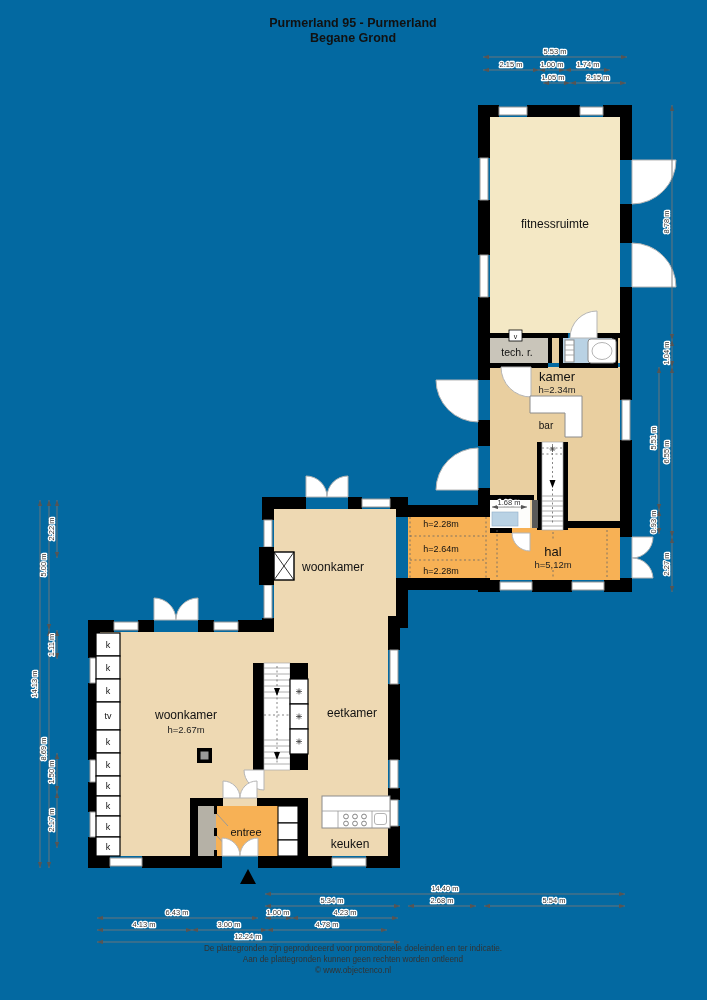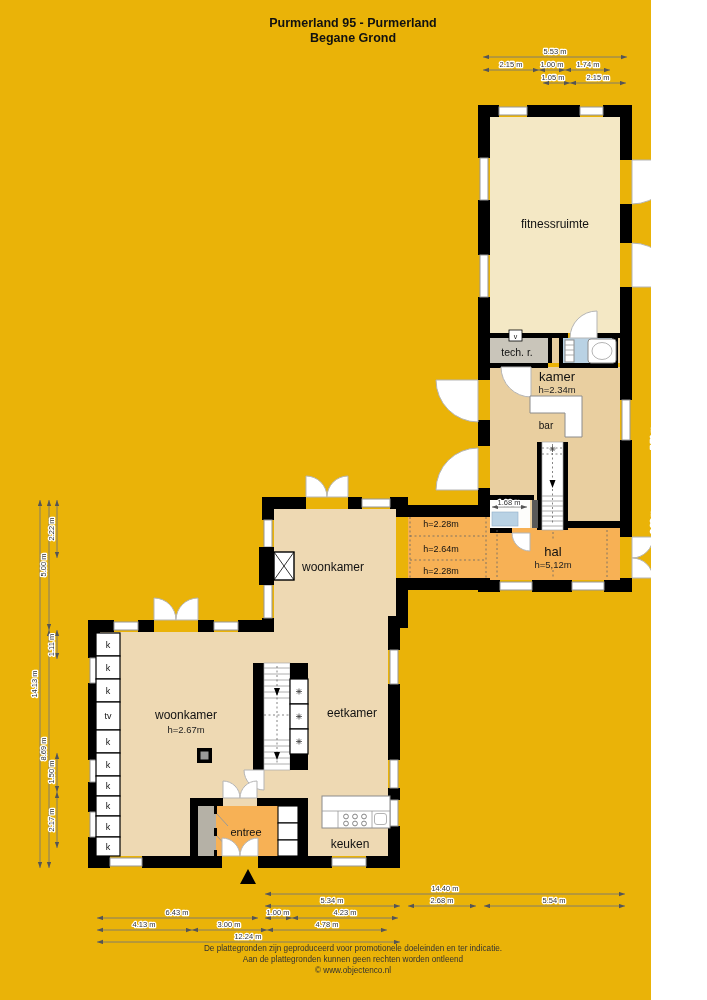--- a/index.html
+++ b/index.html
@@ -1,16 +1,16 @@
 <!DOCTYPE html>
 <html><head>
 <meta charset="utf-8">
 <style>
   html,body{margin:0;padding:0;background:#fff;}
-  #page{position:relative;width:651px;height:1000px;background:#eab308;overflow:hidden;}
+  #page{position:relative;width:707px;height:1000px;background:#0369a1;overflow:hidden;}
   svg{display:block;}
   .wall{fill:#000;}
   .win{fill:#fff;stroke:#979797;stroke-width:1;}
   .door{fill:#fff;stroke:#b5b5b5;stroke-width:1;}
   .fix{fill:#fff;stroke:#8c8c8c;stroke-width:1;}
   .thin{stroke:#999;stroke-width:0.8;fill:none;}
   .dash{stroke:#666;stroke-width:0.8;stroke-dasharray:2 2.5;fill:none;}
   .dim{stroke:#777;stroke-width:0.9;marker-start:url(#arr);marker-end:url(#arr);}
   .dimt{font:7.5px "Liberation Sans",sans-serif;fill:#333;text-anchor:middle;paint-order:stroke;stroke:#fff;stroke-width:2.5px;stroke-linejoin:round;}
   .title{font:bold 12.5px "Liberation Sans",sans-serif;fill:#111;text-anchor:middle;}

